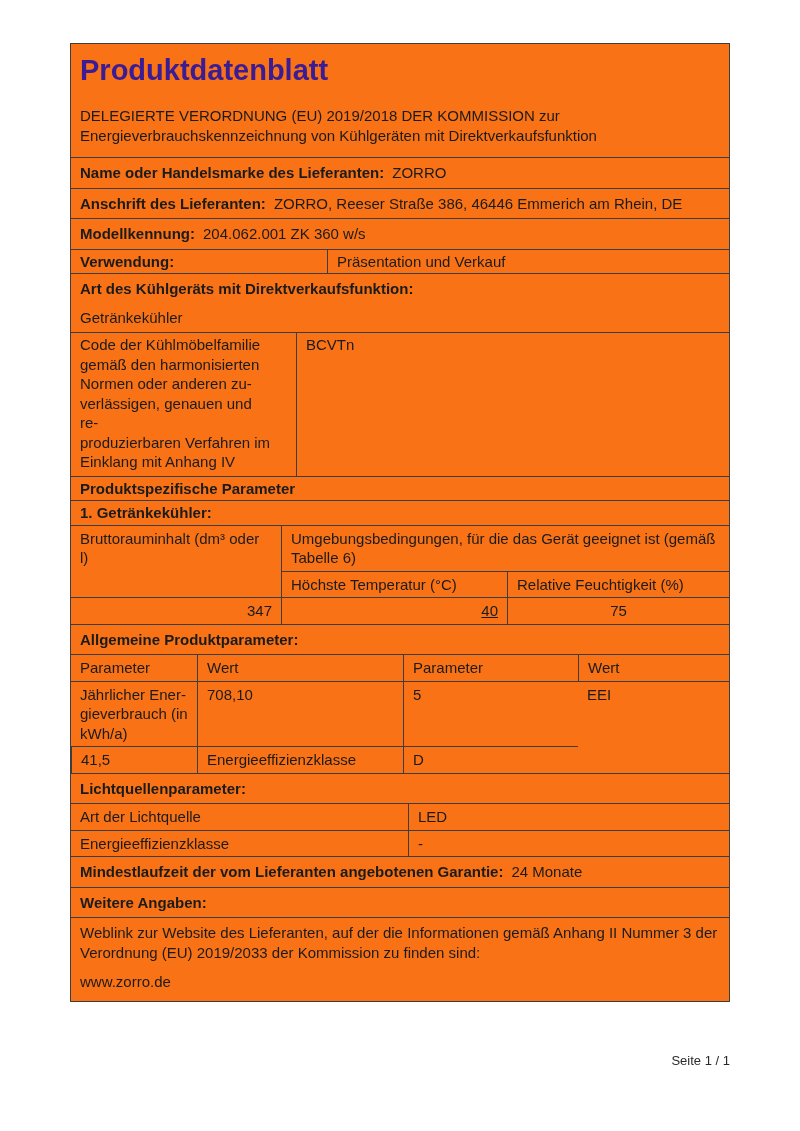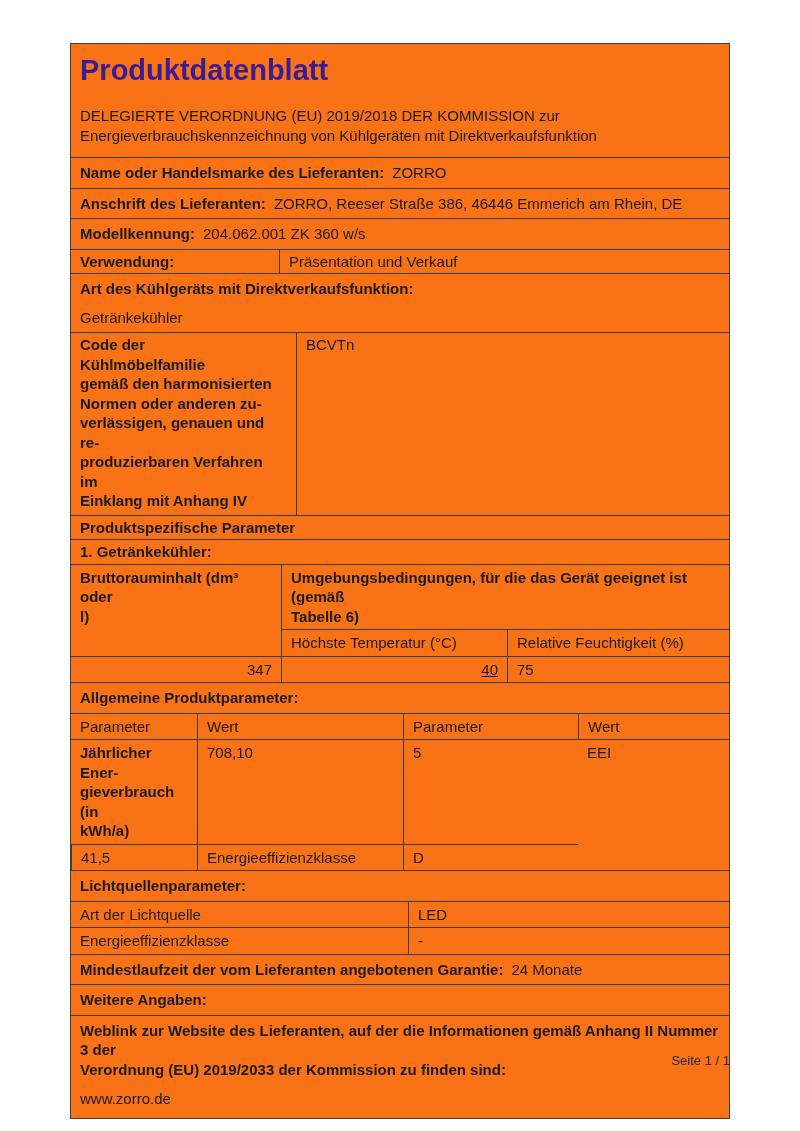--- a/index.html
+++ b/index.html
@@ -15,51 +15,51 @@
   .doc-box {
     position: absolute;
     left: 70px; top: 43px; width: 660px;
     border: 1.5px solid #3d3d3d;
     background: #f97316;
   }
   .row { border-top: 1.5px solid #3d3d3d; padding: 5px 9px; }
   .row:first-child { border-top: none; }
   .row-slim { padding: 2px 9px; }
   .b { font-weight: bold; }
-  .pre { white-space: pre-line; font-weight: bold; }
+  .pre { white-space: pre-line; }
   .inline-value { margin-left: 8px; }
 
   
   .header-block { padding: 8px 9px 12px 9px; }
   .doc-title {
     font-size: 29px; line-height: 36px; font-weight: bold;
     color: #3a1d95; letter-spacing: 0px;
   }
   .doc-subtitle { margin-top: 18px; white-space: pre-line; }
 
   
   .grid-row { display: grid; padding: 0; }
   .grid-row > .cell { padding: 2px 9px; }
   .grid-row > .cell + .cell { border-left: 1.5px solid #3d3d3d; margin-left: 15px; }
-  .use-row { grid-template-columns: 193px 1fr; }
+  .use-row { grid-template-columns: 193px 1fr; gap: 48px; }
   .family-row { grid-template-columns: 210px 1fr; }
   .family-row > .cell { padding: 2px 9px 4px 9px; }
 
   .type-row p + p { margin-top: 9px; }
 
   
   .vol-table { display: grid; grid-template-columns: 210px 226px 1fr; padding: 0; }
   .vol-table > div { padding: 3px 9px; }
   .vt-a { grid-column: 1; grid-row: 1 / 3; }
   .vt-b { grid-column: 2 / 4; grid-row: 1; border-left: 1.5px solid #3d3d3d; }
   .vt-c { grid-column: 2; grid-row: 2; border-left: 1.5px solid #3d3d3d; border-top: 1.5px solid #3d3d3d; }
   .vt-d { grid-column: 3; grid-row: 2; border-left: 1.5px solid #3d3d3d; border-top: 1.5px solid #3d3d3d; }
   .vt-e { grid-column: 1; grid-row: 3; border-top: 1.5px solid #3d3d3d; text-align: right; }
   .vt-f { grid-column: 2; grid-row: 3; border-left: 1.5px solid #3d3d3d; border-top: 1.5px solid #3d3d3d; text-align: right; text-decoration: underline; }
-  .vt-g { grid-column: 3; grid-row: 3; border-left: 1.5px solid #3d3d3d; border-top: 1.5px solid #3d3d3d; text-align: left; }
+  .vt-g { grid-column: 3; grid-row: 3; border-left: 1.5px solid #3d3d3d; border-top: 1.5px solid #3d3d3d; text-align: center; }
 
   
   .gen-table { display: grid; grid-template-columns: 126px 206px 175px 1fr; padding: 0; }
   .gen-table > div { padding: 3px 9px; }
   .gen-table > div.gc { border-left: 1.5px solid #3d3d3d; }
   .gen-table > div.gt { border-top: 1.5px solid #3d3d3d; }
   .tall-cell { padding-bottom: 6px; }
 
   
   .light-table { display: grid; grid-template-columns: 337px 1fr; padding: 0; }

